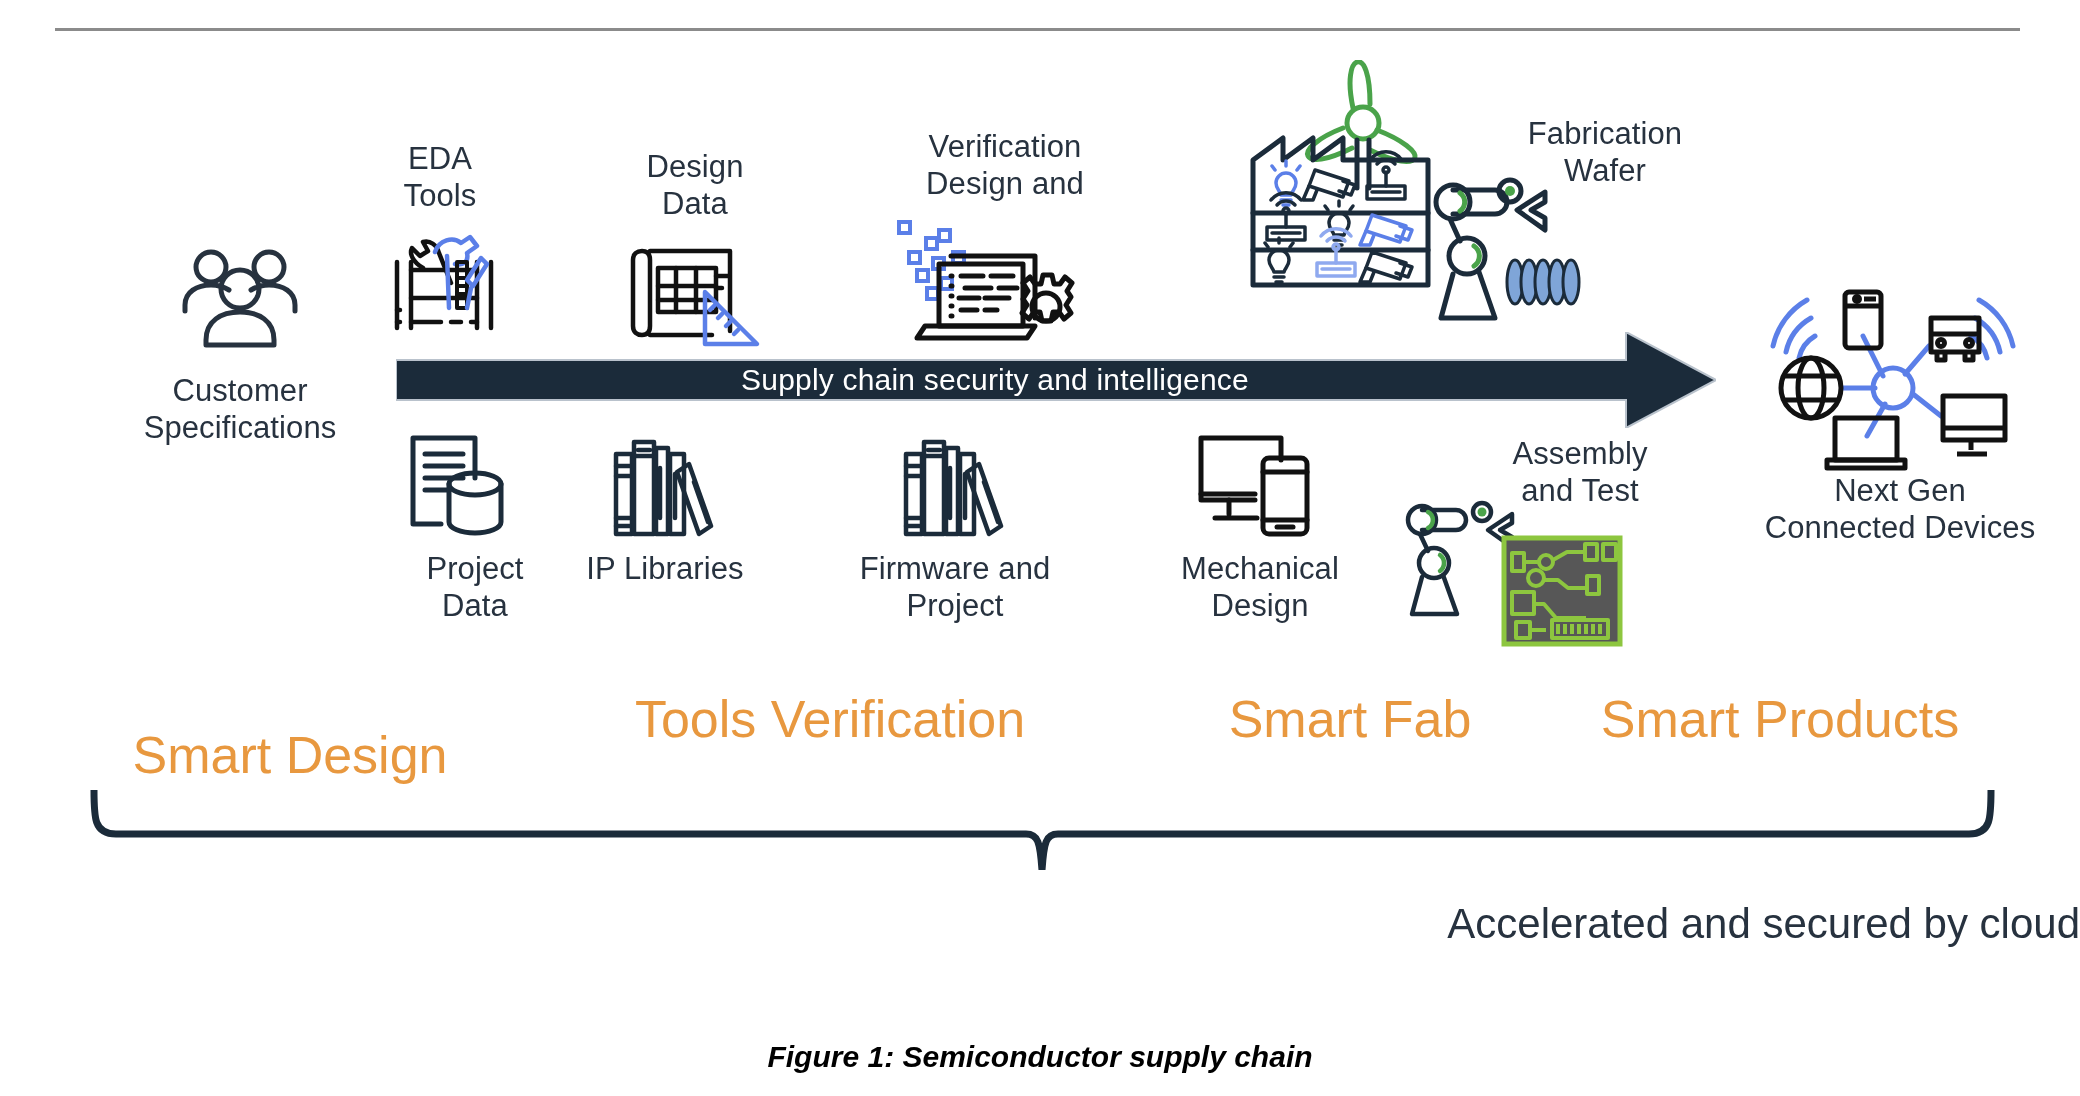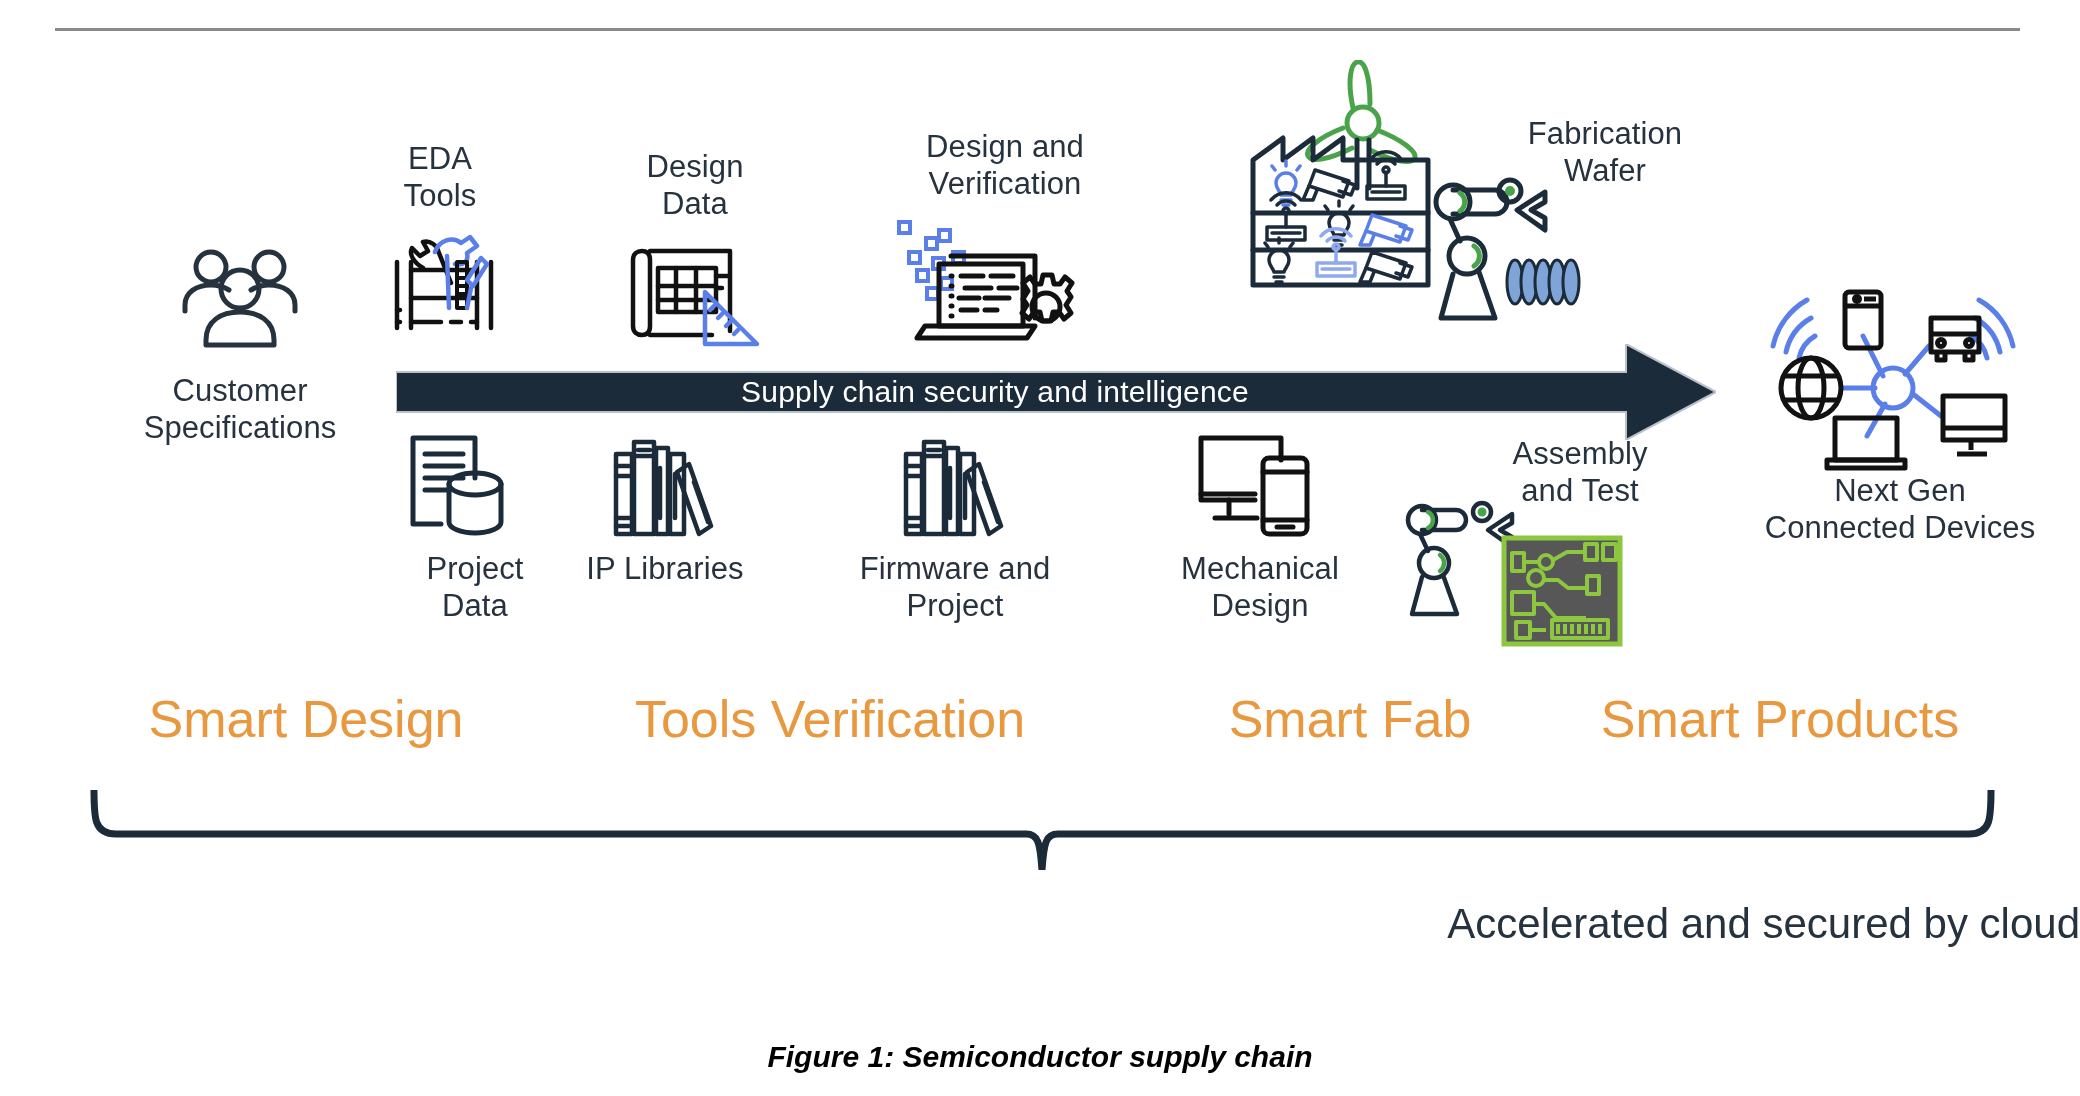--- a/index.html
+++ b/index.html
@@ -19,21 +19,21 @@
   .node-label{
     color:#27323f;font-size:31px;line-height:37px;text-align:center;
     letter-spacing:.1px;
   }
 
   
   .icon-box{display:flex;align-items:center;justify-content:center;}
   .icon-box svg{display:block;}
 
   
-  #banner{left:380px;top:344px;width:1320px;height:96px;padding-left:16px;}
+  #banner{left:380px;top:332px;width:1320px;height:96px;padding-left:16px;}
   #banner-text{
     position:absolute;left:0;top:0;width:1230px;height:96px;
     display:flex;align-items:center;justify-content:center;
     color:#ffffff;font-size:30px;letter-spacing:.2px;
     pointer-events:none;
   }
 
   
   .stage-label{
     color:#E8983F;font-size:52px;line-height:58px;text-align:center;white-space:nowrap;
@@ -125,22 +125,22 @@
         <path d="M91 28 h12 M91 40 h6"></path>
       </g>
       <g fill="none" stroke="#5b7fe8" stroke-width="4.5" stroke-linecap="round" stroke-linejoin="round">
         <path d="M80 44 l52 52 h-52 z"></path>
         <path d="M89 58 l-4 4 M97 66 l-4 4 M105 74 l-4 4 M113 82 l-4 4"></path>
       </g>
     </svg>
   </div>
 
   <div class="abs node-label" style="left:880px;top:128px;width:250px;">
+    <div>Verification</div>
     <div>Design and</div>
-    <div>Verification</div>
   </div>
   <div class="abs icon-box" style="left:895px;top:212px;width:180px;height:140px;">
     <svg width="180" height="140" viewBox="0 0 180 140">
       <g fill="none" stroke="#5b7fe8" stroke-width="4">
         <rect x="4" y="10" width="11" height="11"></rect>
         <rect x="31" y="26" width="11" height="11"></rect>
         <rect x="14" y="40" width="11" height="11"></rect>
         <rect x="44" y="18" width="11" height="11"></rect>
         <rect x="38" y="46" width="11" height="11"></rect>
         <rect x="58" y="40" width="11" height="11"></rect>
@@ -454,21 +454,21 @@
         <path d="M70 130 h62 v42 h-62 z"></path>
         <path d="M62 172 h78 v8 h-78 z"></path>
       </g>
     </svg>
   </div>
   <div class="abs node-label" style="left:1715px;top:472px;width:370px;">
     <div>Next Gen</div>
     <div>Connected Devices</div>
   </div>
 
-  <div class="abs stage-label" style="left:0px;top:690px;width:580px;padding-left:16px;">Smart Design</div>
+  <div class="abs stage-label" style="left:0px;top:726px;width:580px;">Smart Design</div>
   <div class="abs stage-label" style="left:540px;top:690px;width:580px;">Tools Verification</div>
   <div class="abs stage-label" style="left:1540px;top:690px;width:480px;">Smart Products</div>
   <div class="abs stage-label" style="left:1140px;top:690px;width:420px;">Smart Fab</div>
 
   <div class="abs" id="brace">
     <svg width="1905" height="80" viewBox="0 0 1905 80" preserveAspectRatio="none">
       <path d="M4 0 C4 28 4 44 26 44 H936 C948 44 950 52 952 80 C954 52 956 44 968 44 H1879 C1901 44 1901 28 1901 0" fill="none" stroke="#1b2b3a" stroke-width="7" stroke-linecap="round" stroke-linejoin="round"></path>
     </svg>
   </div>
 

